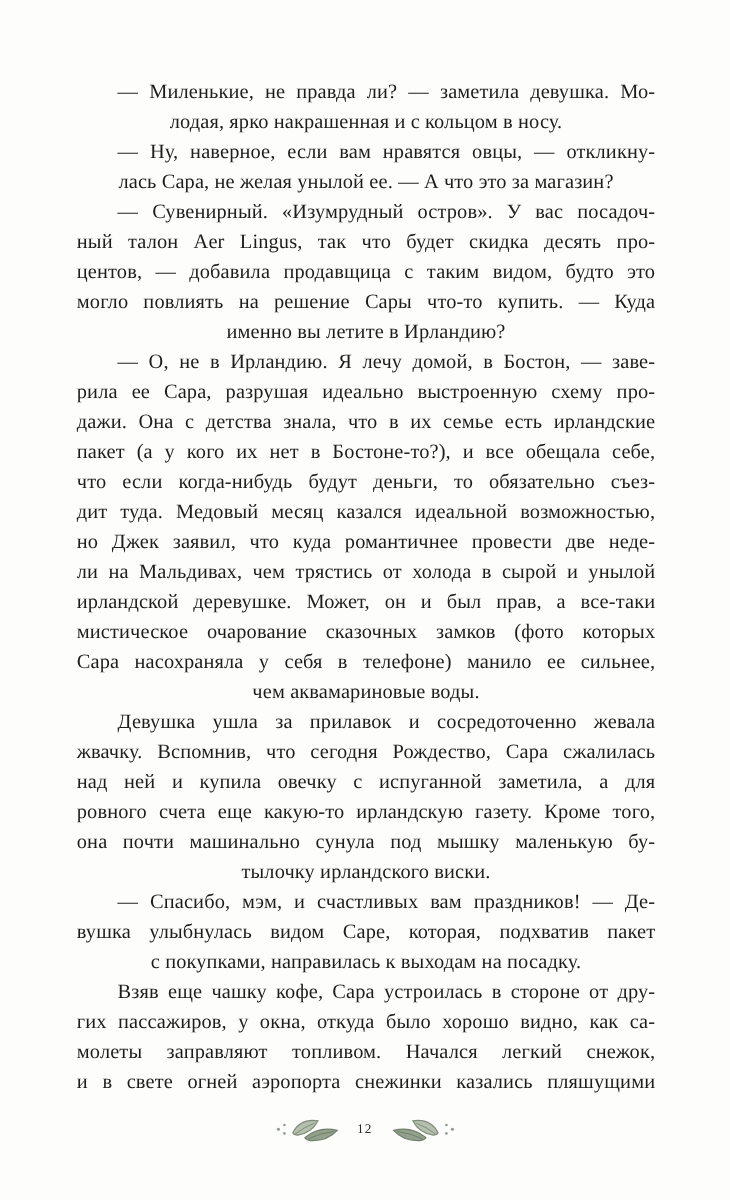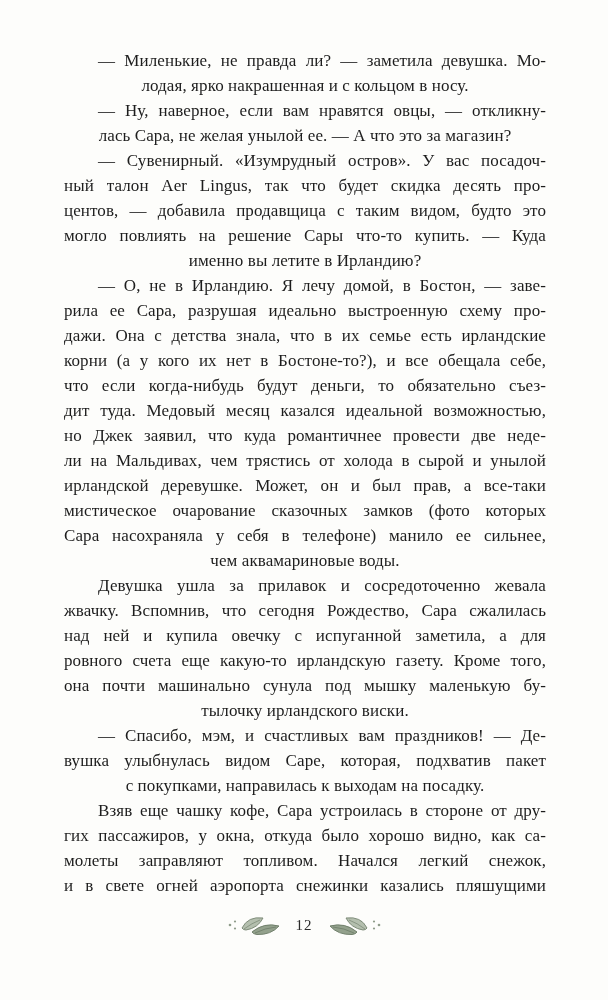--- a/index.html
+++ b/index.html
@@ -11,21 +11,21 @@
     color: #1d1d1d;
     overflow: hidden;
     position: relative;
   }
   .page {
     width: 608px;
     height: 1000px;
     box-sizing: border-box;
   }
   .text-block {
-    padding: 48px 62px 0 64px;
+    padding: 64px 62px 0 64px;
     font-size: 17px;
     line-height: 25px;
     letter-spacing: 0.1px;
   }
   .line {
     text-align: center;
   }
   .line.just {
     text-align: justify;
     text-align-last: justify;
@@ -34,21 +34,21 @@
     text-indent: 34px;
   }
   .footer {
     margin-top: 15px;
     display: flex;
     align-items: center;
     justify-content: center;
     gap: 12px;
   }
   .pagenum {
-    font-size: 15px;
+    font-size: 11px;
     color: #2a2a2a;
     letter-spacing: 1px;
   }
   .orn { display: inline-block; }
   .orn svg { display: block; }
   .orn.right svg { transform: scaleX(-1); }
 </style>
 </head>
 <body>
 
@@ -59,21 +59,21 @@
       <div class="line indent just">— Ну, наверное, если вам нравятся овцы, — откликну-</div>
       <div class="line">лась Сара, не желая унылой ее. — А что это за магазин?</div>
       <div class="line indent just">— Сувенирный. «Изумрудный остров». У вас посадоч-</div>
       <div class="line just">ный талон Aer Lingus, так что будет скидка десять про-</div>
       <div class="line just">центов, — добавила продавщица с таким видом, будто это</div>
       <div class="line just">могло повлиять на решение Сары что-то купить. — Куда</div>
       <div class="line">именно вы летите в Ирландию?</div>
       <div class="line indent just">— О, не в Ирландию. Я лечу домой, в Бостон, — заве-</div>
       <div class="line just">рила ее Сара, разрушая идеально выстроенную схему про-</div>
       <div class="line just">дажи. Она с детства знала, что в их семье есть ирландские</div>
-      <div class="line just">корни (а у кого их нет в Бостоне-то?), и все обещала себе,</div>
+      <div class="line just">пакет (а у кого их нет в Бостоне-то?), и все обещала себе,</div>
       <div class="line just">что если когда-нибудь будут деньги, то обязательно съез-</div>
       <div class="line just">дит туда. Медовый месяц казался идеальной возможностью,</div>
       <div class="line just">но Джек заявил, что куда романтичнее провести две неде-</div>
       <div class="line just">ли на Мальдивах, чем трястись от холода в сырой и унылой</div>
       <div class="line just">ирландской деревушке. Может, он и был прав, а все-таки</div>
       <div class="line just">мистическое очарование сказочных замков (фото которых</div>
       <div class="line just">Сара насохраняла у себя в телефоне) манило ее сильнее,</div>
       <div class="line">чем аквамариновые воды.</div>
       <div class="line indent just">Девушка ушла за прилавок и сосредоточенно жевала</div>
       <div class="line just">жвачку. Вспомнив, что сегодня Рождество, Сара сжалилась</div>

